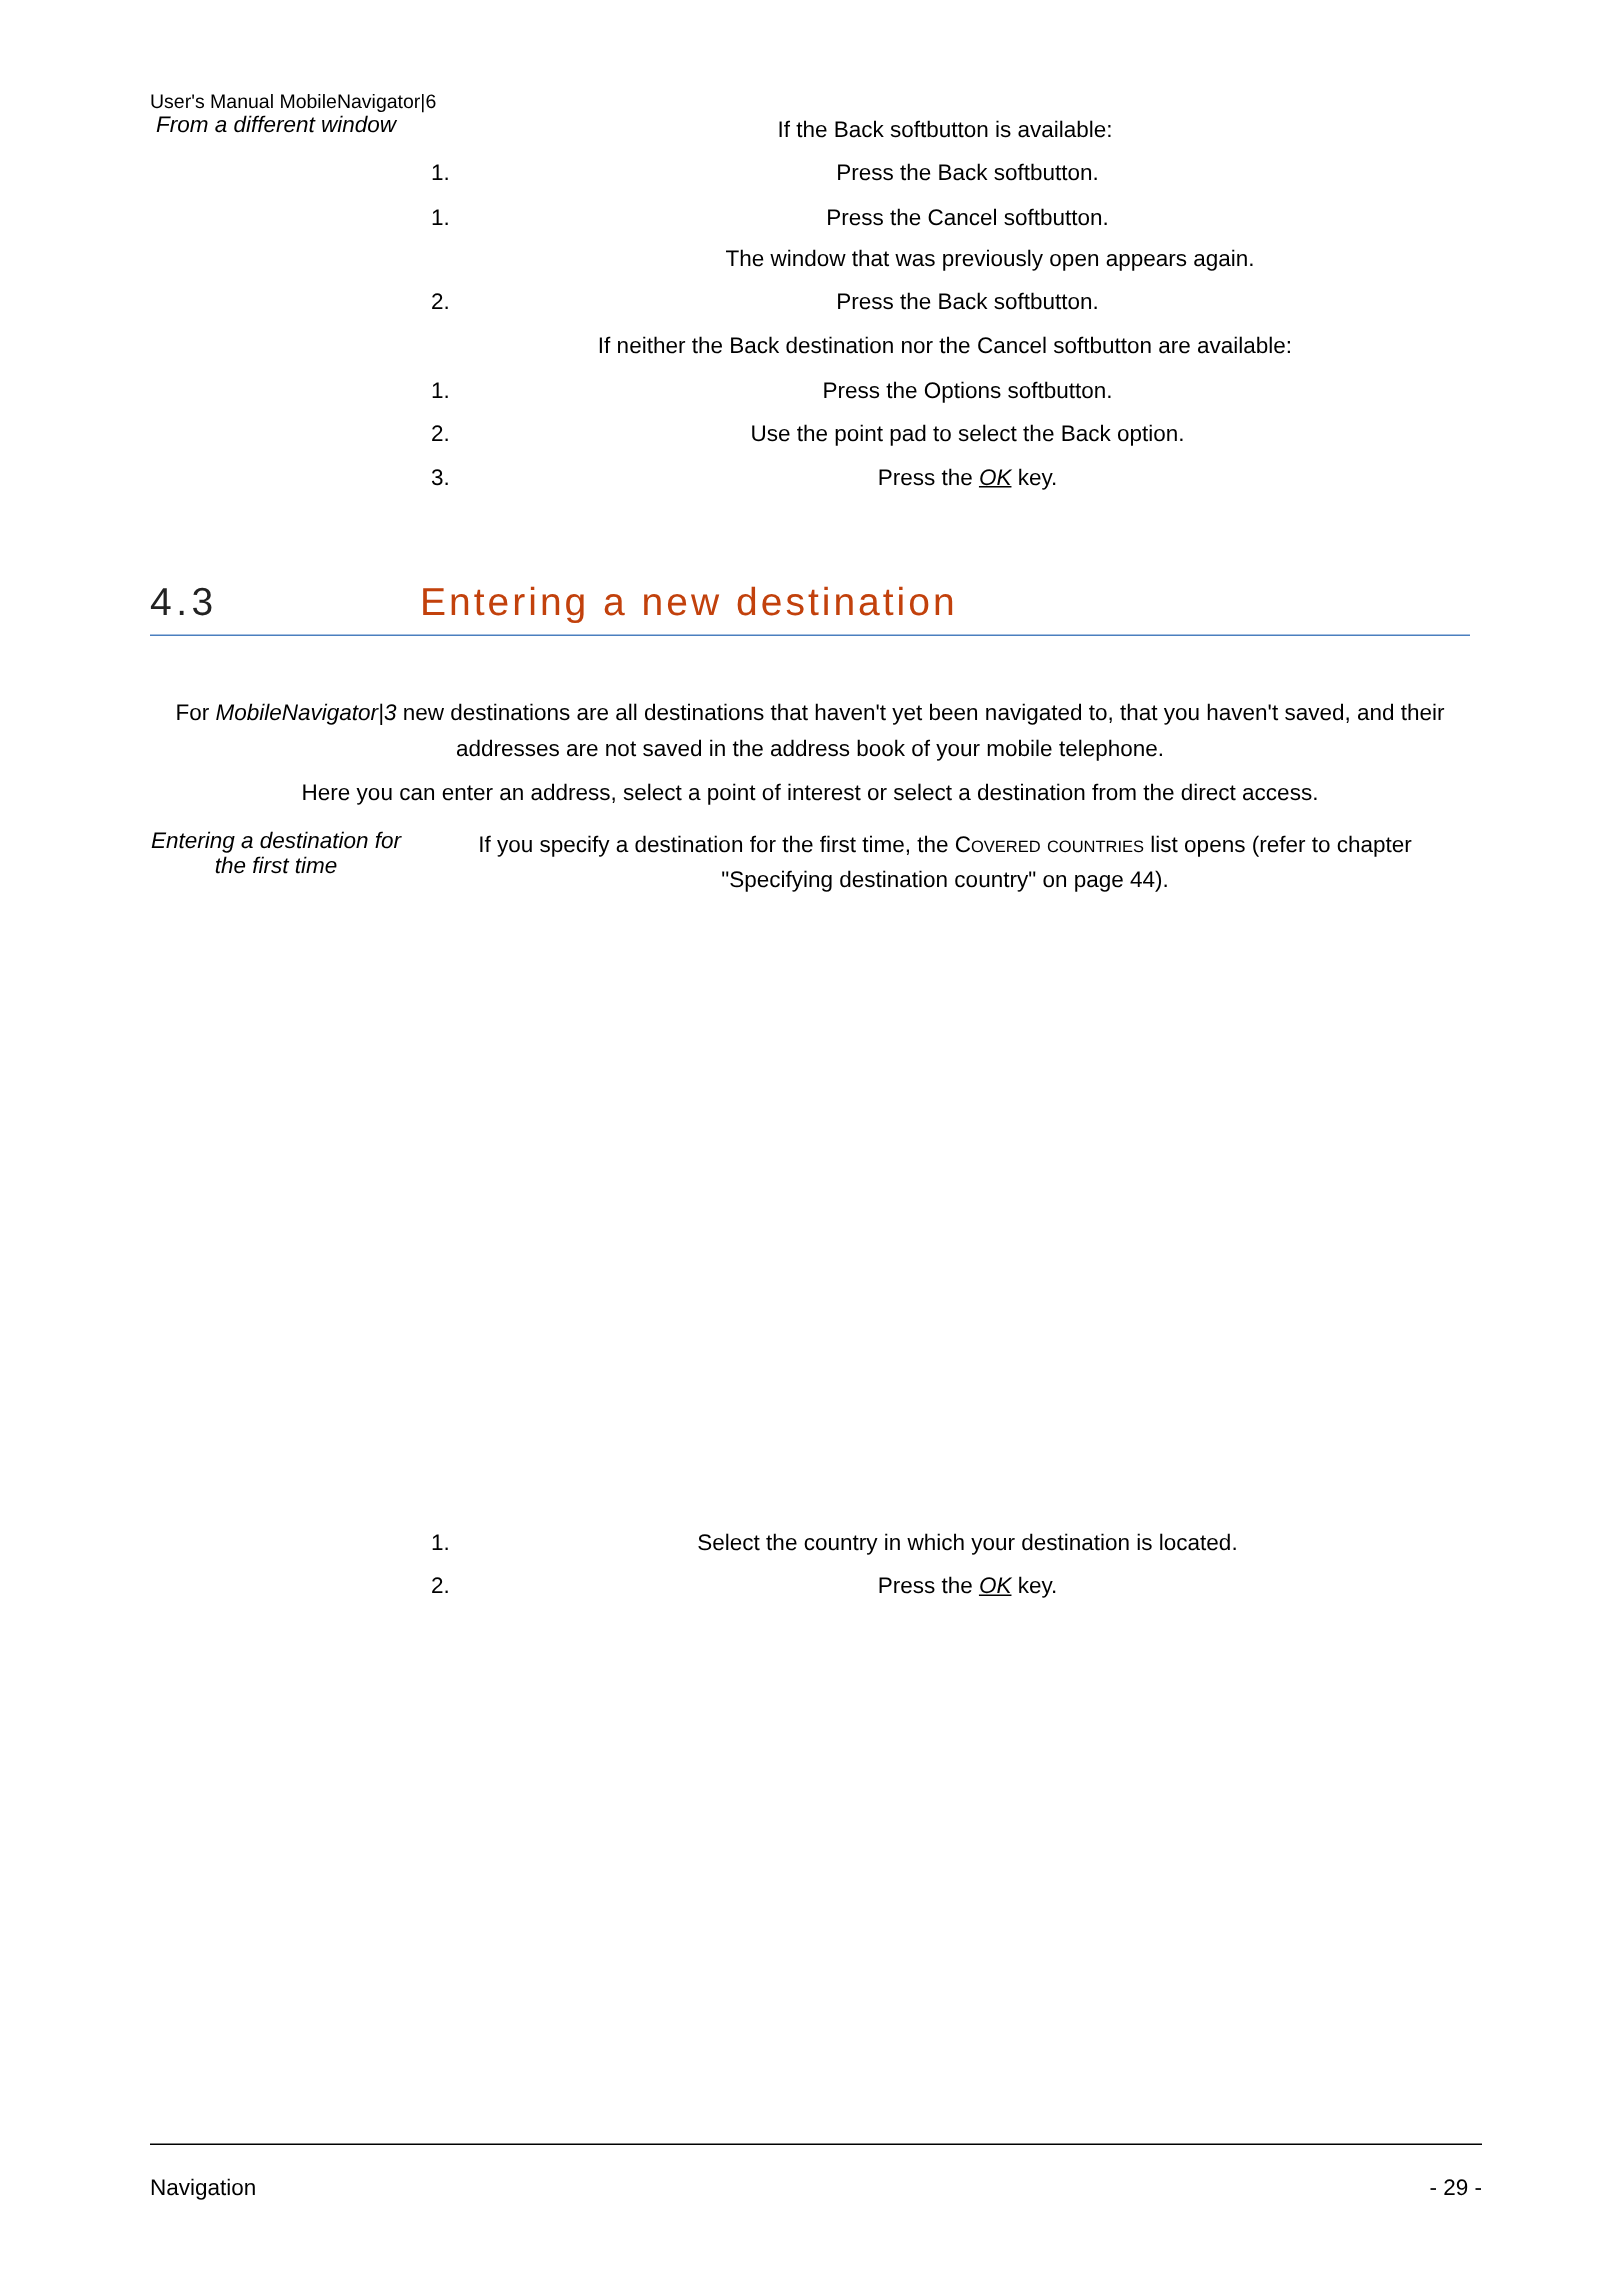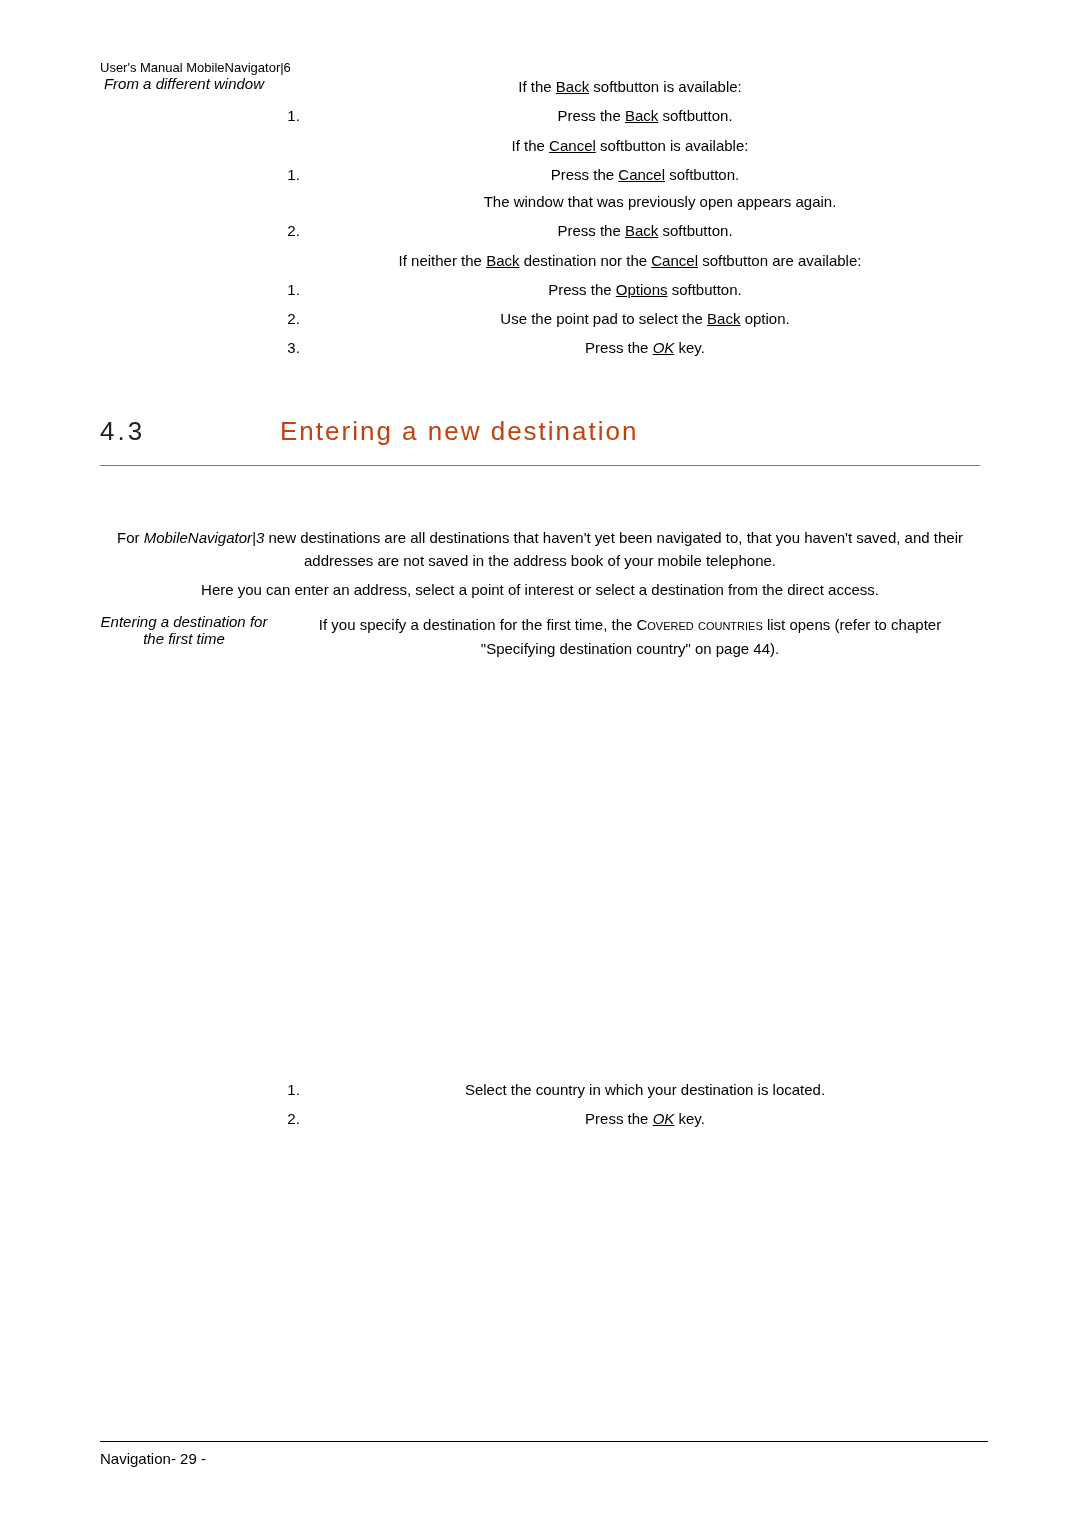--- a/index.html
+++ b/index.html
@@ -35,33 +35,33 @@
     }
     .ol-list {
       padding-left: 24px;
       margin-top: 6px;
       margin-bottom: 6px;
     }
     .ol-list li {
       padding-left: 6px;
       margin-bottom: 6px;
     }
-    .u { text-decoration: underline; }
+    .u { }
     .ui { text-decoration: underline; font-style: italic; }
     .indent-under {
       margin-left: 30px;
       margin-top: 4px;
       margin-bottom: 6px;
     }
     .para { margin-bottom: 6px; }
     .section-heading {
       border-bottom: 1px solid #4a7fbf;
-      padding-bottom: 18px;
+      padding-bottom: 6px;
       margin-top: 50px;
-      margin-bottom: 60px;
+      margin-bottom: 40px;
       display: flex;
       align-items: baseline;
     }
     .section-num {
       font-size: 26px;
       letter-spacing: 3px;
       color: #222;
       width: 180px;
       flex-shrink: 0;
     }
@@ -72,40 +72,39 @@
     }
     .smallcaps {
       font-variant: small-caps;
     }
     .footer {
       position: absolute;
       bottom: 60px;
       left: 100px;
       right: 92px;
       border-top: 1px solid #000;
-      padding-top: 8px;
+      padding-top: 20px;
       display: flex;
-      justify-content: flex-start;
+      justify-content: space-between;
       font-size: 15px;
     }
     .spacer-large { height: 400px; }
   </style>
 </head>
 <body>
 
 <div class="header-right">User's Manual MobileNavigator|6</div>
 
 <div class="content-block">
   <div class="margin-col">From a different window</div>
   <div class="body-col">
     <p class="para"><span>If the </span><span class="u">Back</span><span> softbutton is available:</span></p>
     <ol class="ol-list">
       <li><span>Press the </span><span class="u">Back</span><span> softbutton.</span></li>
     </ol>
-    <p class="para"><span>If the </span><span class="u">Cancel</span><span> softbutton is available:</span></p>
     <ol class="ol-list">
       <li><span>Press the </span><span class="u">Cancel</span><span> softbutton.</span>
         <div class="indent-under">The window that was previously open appears again.</div>
       </li>
       <li><span>Press the </span><span class="u">Back</span><span> softbutton.</span></li>
     </ol>
     <p class="para"><span>If neither the </span><span class="u">Back</span><span> destination nor the </span><span class="u">Cancel</span><span> softbutton are available:</span></p>
     <ol class="ol-list">
       <li><span>Press the </span><span class="u">Options</span><span> softbutton.</span></li>
       <li><span>Use the point pad to select the </span><span class="u">Back</span><span> option.</span></li>

